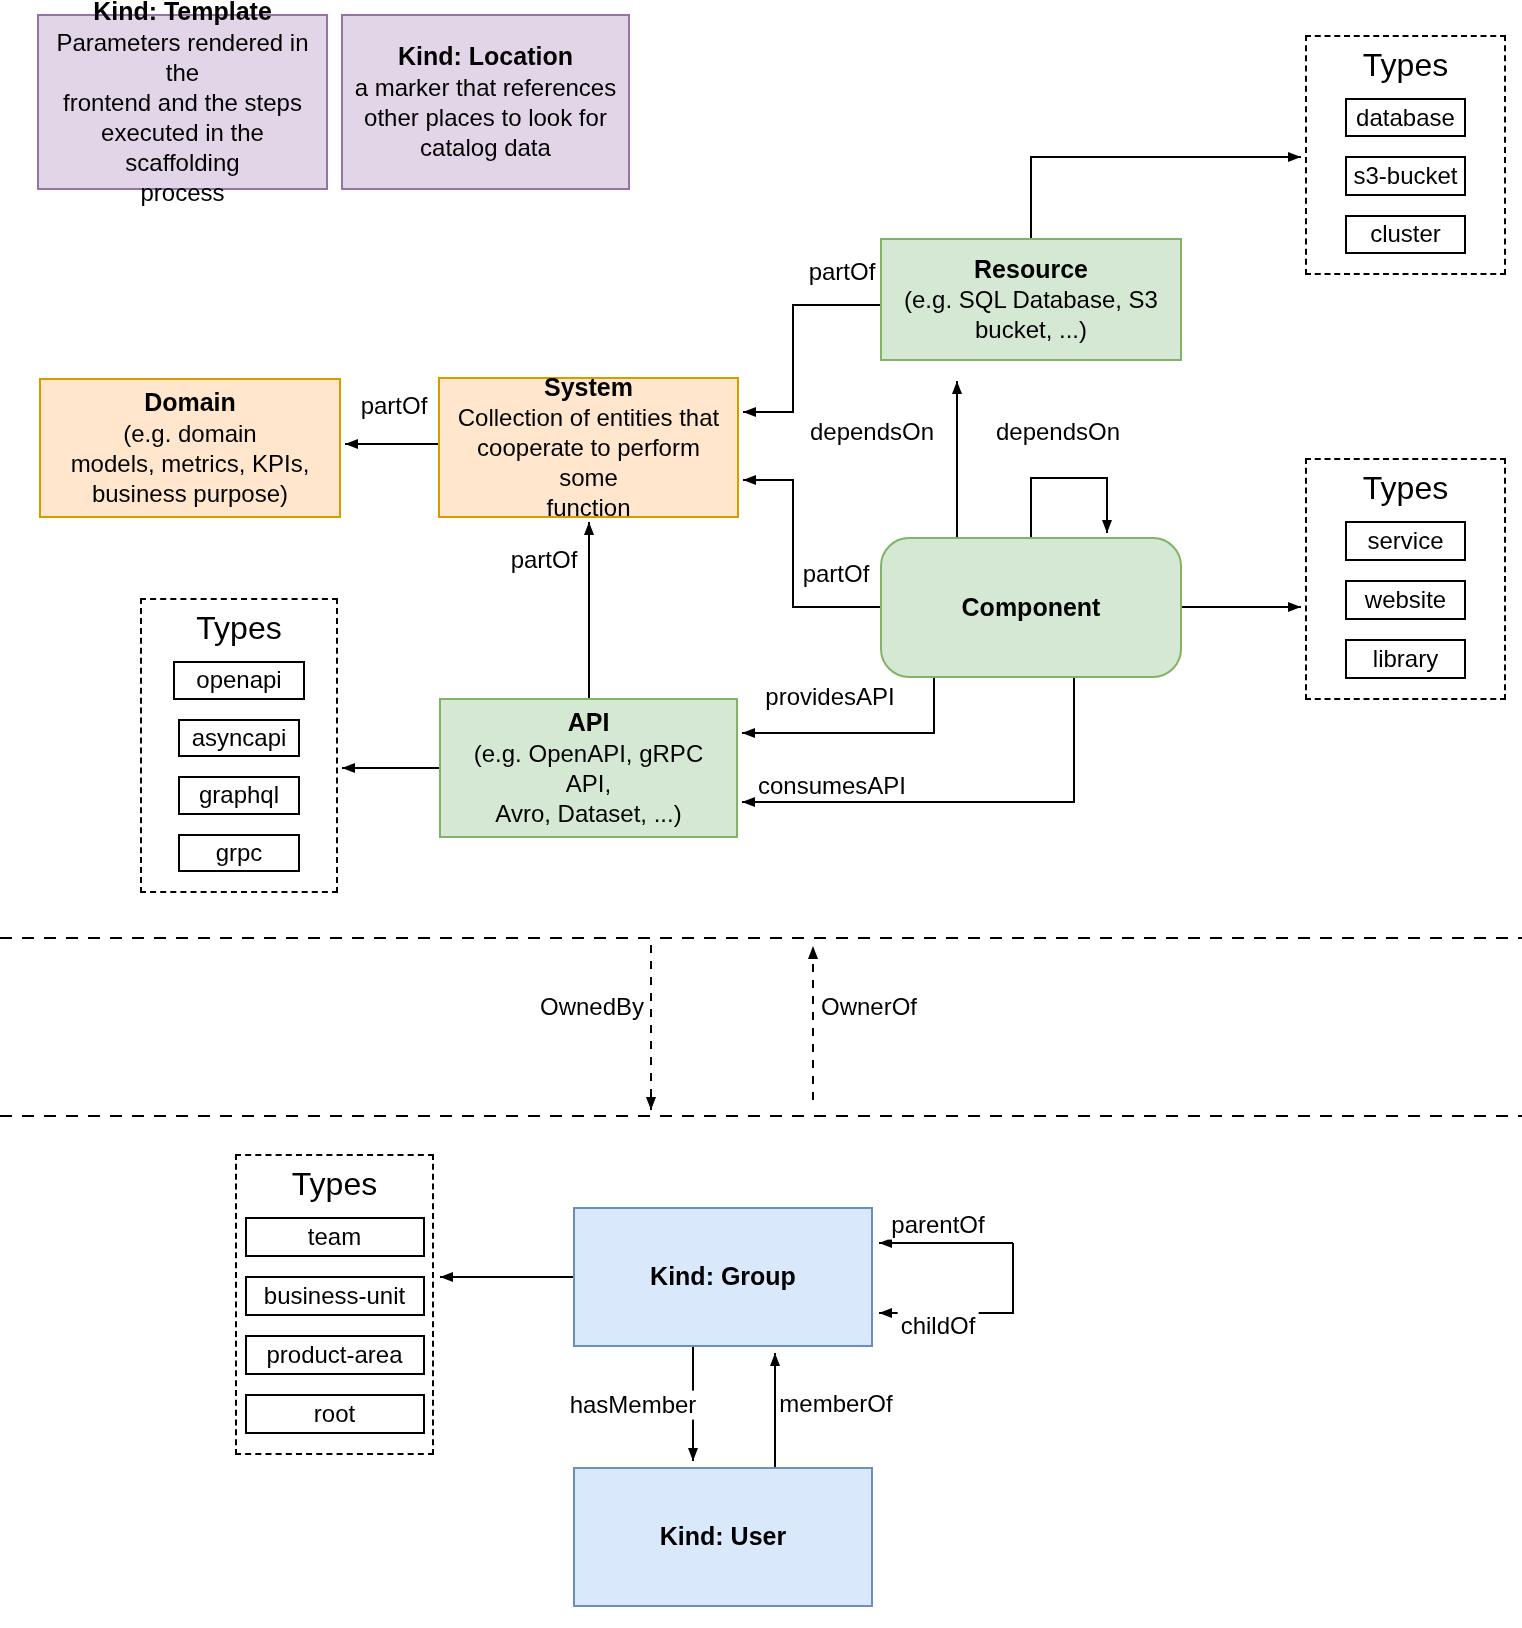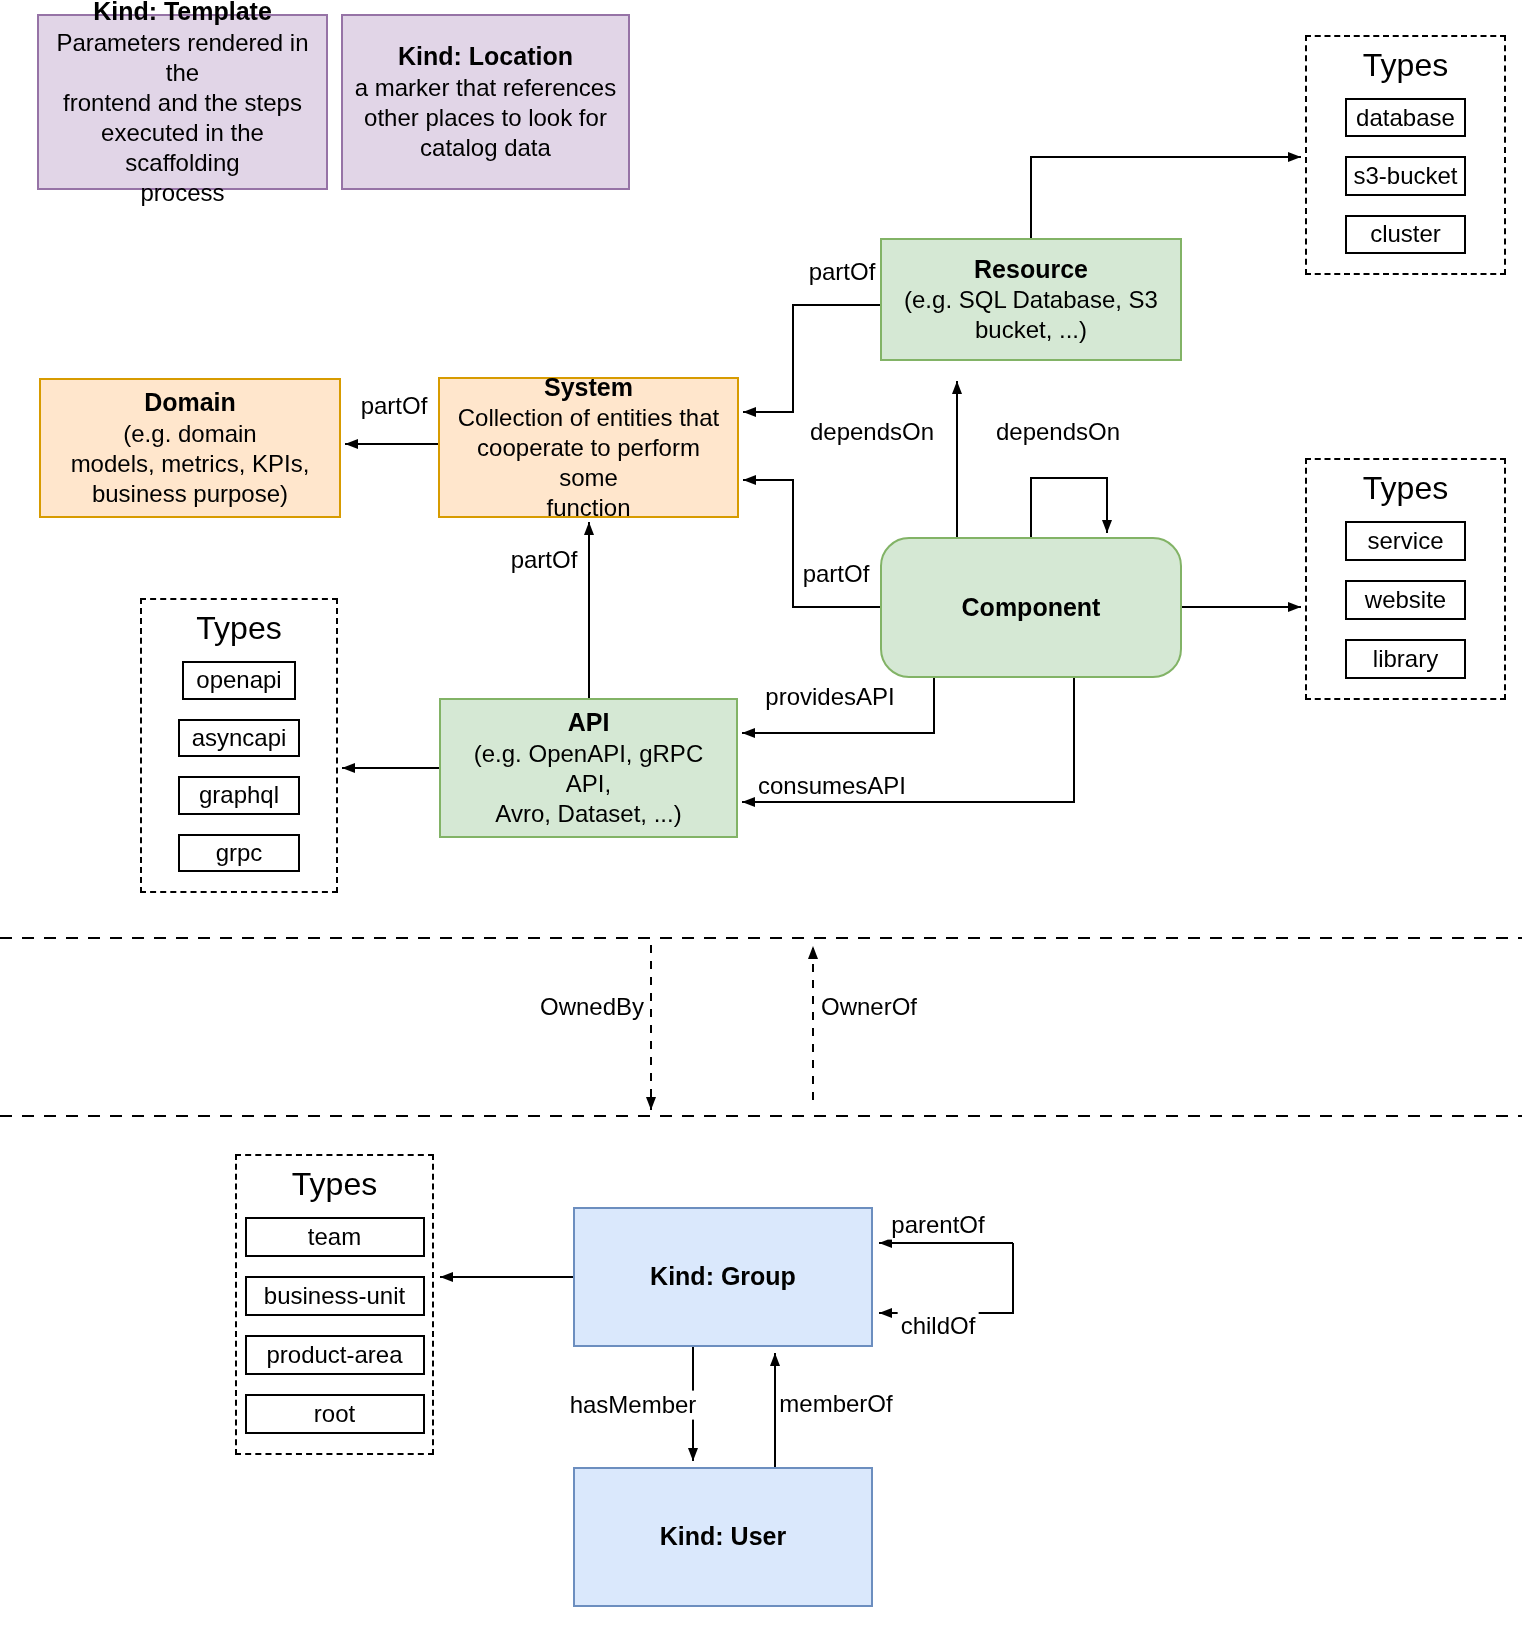--- a/index.html
+++ b/index.html
@@ -170,21 +170,21 @@
 
   <div class="typebox" style="left:1305px; top:458px; width:201px; height:242px;">
     <div class="tb-title">Types</div>
     <div class="titem" style="width:121px; height:40px;">service</div>
     <div class="titem" style="width:121px; height:40px;">website</div>
     <div class="titem" style="width:121px; height:40px;">library</div>
   </div>
 
   <div class="typebox" style="left:140px; top:598px; width:198px; height:295px;">
     <div class="tb-title">Types</div>
-    <div class="titem" style="width:114px; height:40px;">openapi</div>
+    <div class="titem" style="width:132px; height:40px;">openapi</div>
     <div class="titem" style="width:122px; height:40px;">asyncapi</div>
     <div class="titem" style="width:122px; height:40px;">graphql</div>
     <div class="titem" style="width:122px; height:40px;">grpc</div>
   </div>
 
   <div class="typebox" style="left:235px; top:1154px; width:199px; height:301px;">
     <div class="tb-title">Types</div>
     <div class="titem" style="width:180px; height:41px;">team</div>
     <div class="titem" style="width:180px; height:41px;">business-unit</div>
     <div class="titem" style="width:180px; height:41px;">product-area</div>

